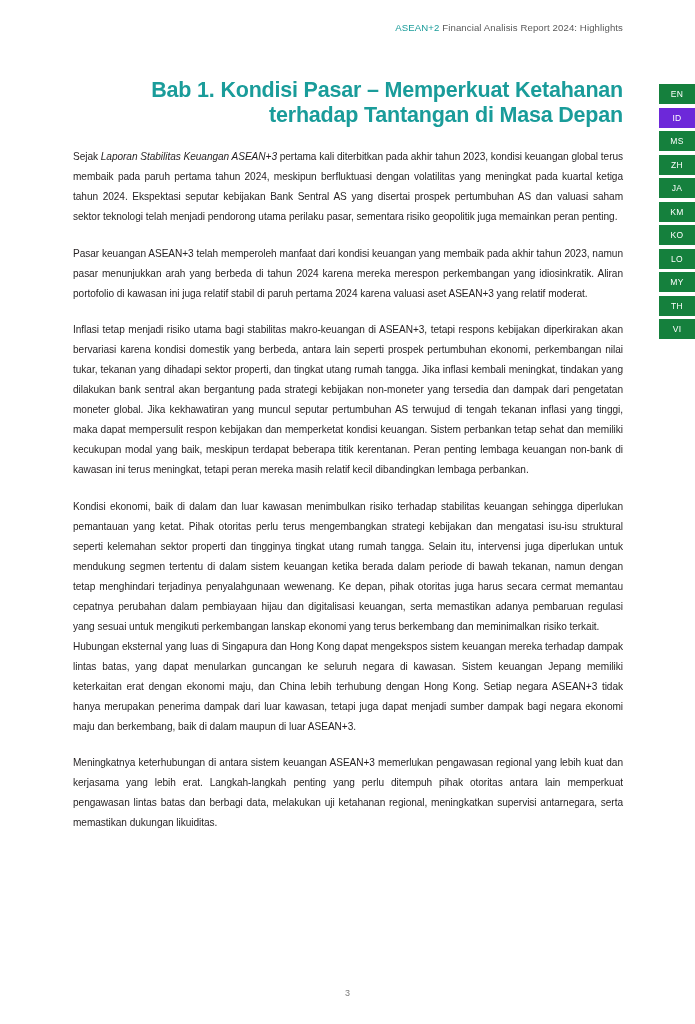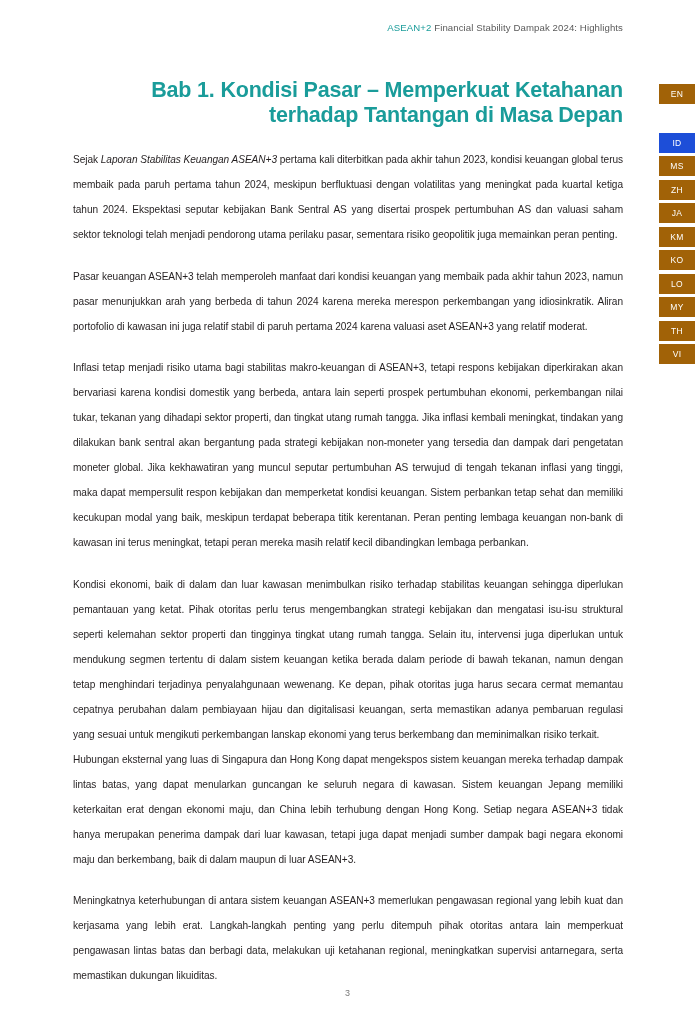--- a/index.html
+++ b/index.html
@@ -9,45 +9,45 @@
   }
   .running-header {
     position: absolute; top: 22px; right: 72px; font-size: 9.6px; color: #5a5a5a; letter-spacing: 0.1px;
   }
   .running-header .brand { color: #1a9c9a; }
   .lang-tabs {
     position: absolute; top: 84px; right: 0; width: 36px;
     display: flex; flex-direction: column; gap: 3.5px;
   }
   .lang-tab {
-    height: 20px; background: #a16207; color: #ffffff; font-size: 8.5px;
+    height: 20px; background: #15803d; color: #ffffff; font-size: 8.5px;
     display: flex; align-items: center; justify-content: center; letter-spacing: 0.3px;
   }
-  .lang-tab.active { background: #1d4ed8; margin-top: 25px; }
+  .lang-tab.active { background: #6d28d9; }
   .content { position: absolute; left: 73px; width: 550px; top: 78px; }
   h1, h2 {
     color: #1a9c9a; font-weight: bold; font-size: 21.5px; line-height: 25px; margin: 0;
     letter-spacing: -0.2px;
   }
   p {
-    font-size: 10.1px; line-height: 25px; margin: 0; text-align: justify; letter-spacing: -0.05px;
+    font-size: 10.1px; line-height: 20px; margin: 0; text-align: justify; letter-spacing: -0.05px;
   }
   .h1 { margin-bottom: 19px; text-align: right; }
   .p-gap { margin-bottom: 16.5px; }
   .h2 { margin-top: 22px; margin-bottom: 20px; }
   .page-number {
     position: absolute; top: 988px; left: 0; width: 695px; text-align: center; font-size: 9px; color: #7a7a7a;
   }
 </style>
 </head>
 <body>
 
 <div class="running-header">
   <span class="brand">ASEAN+2</span>
-  <span>Financial Stability Dampak 2024: Highlights</span>
+  <span>Financial Analisis Report 2024: Highlights</span>
 </div>
 
 <nav class="lang-tabs">
   <div class="lang-tab">EN</div>
   <div class="lang-tab active">ID</div>
   <div class="lang-tab">MS</div>
   <div class="lang-tab">ZH</div>
   <div class="lang-tab">JA</div>
   <div class="lang-tab">KM</div>
   <div class="lang-tab">KO</div>

